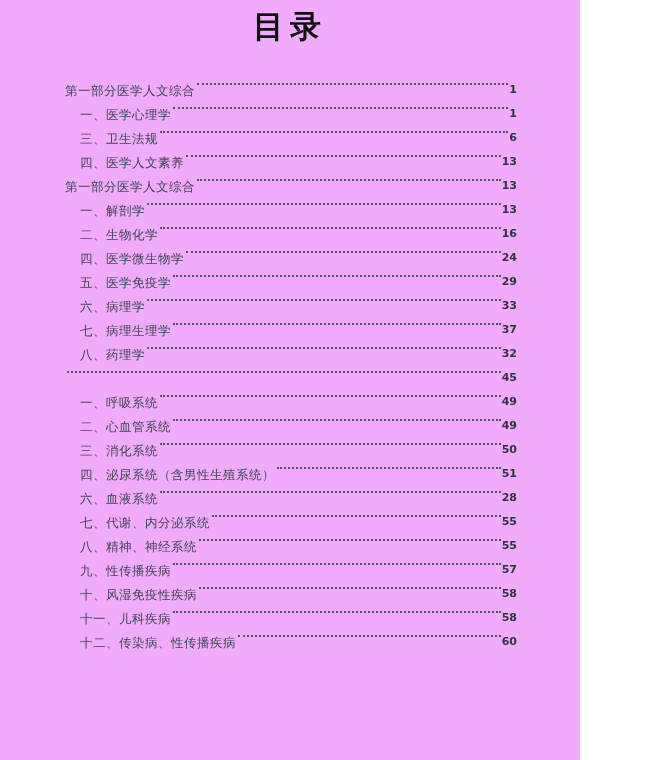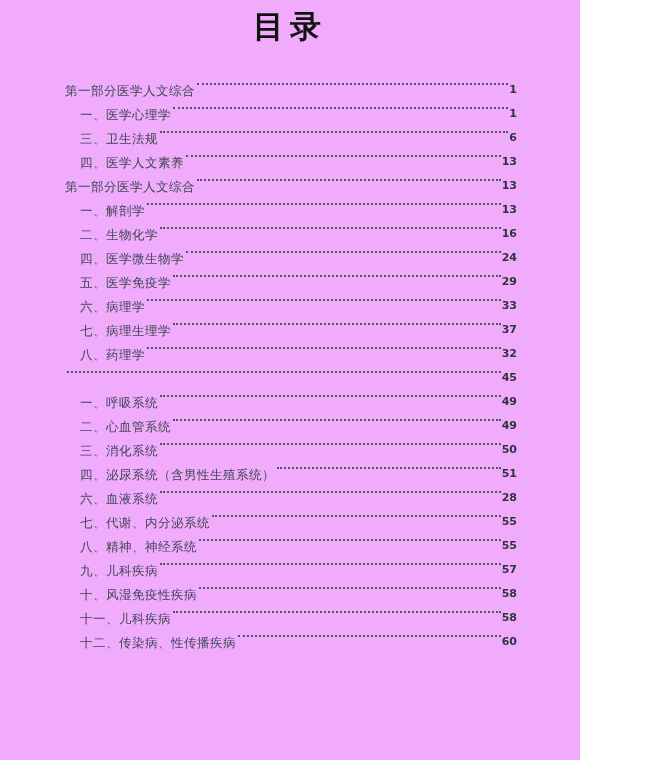--- a/index.html
+++ b/index.html
@@ -182,21 +182,21 @@
     <span class="toc-page">55</span>
   </div>
 
   <div class="toc-row level-2">
     <span class="toc-label">八、精神、神经系统</span>
     <span class="toc-dots"></span>
     <span class="toc-page">55</span>
   </div>
 
   <div class="toc-row level-2">
-    <span class="toc-label">九、儿科疾病</span>
+    <span class="toc-label">九、性传播疾病</span>
     <span class="toc-dots"></span>
     <span class="toc-page">57</span>
   </div>
 
   <div class="toc-row level-2">
     <span class="toc-label">十、风湿免疫性疾病</span>
     <span class="toc-dots"></span>
     <span class="toc-page">58</span>
   </div>
 

